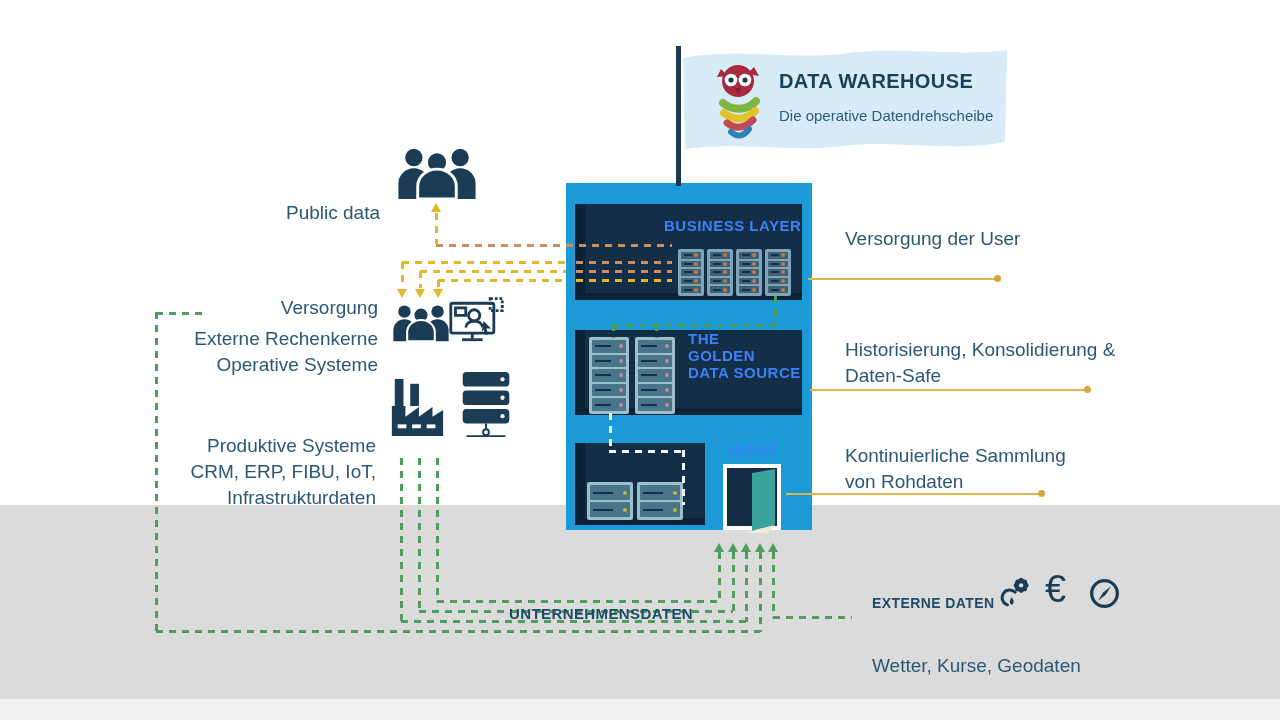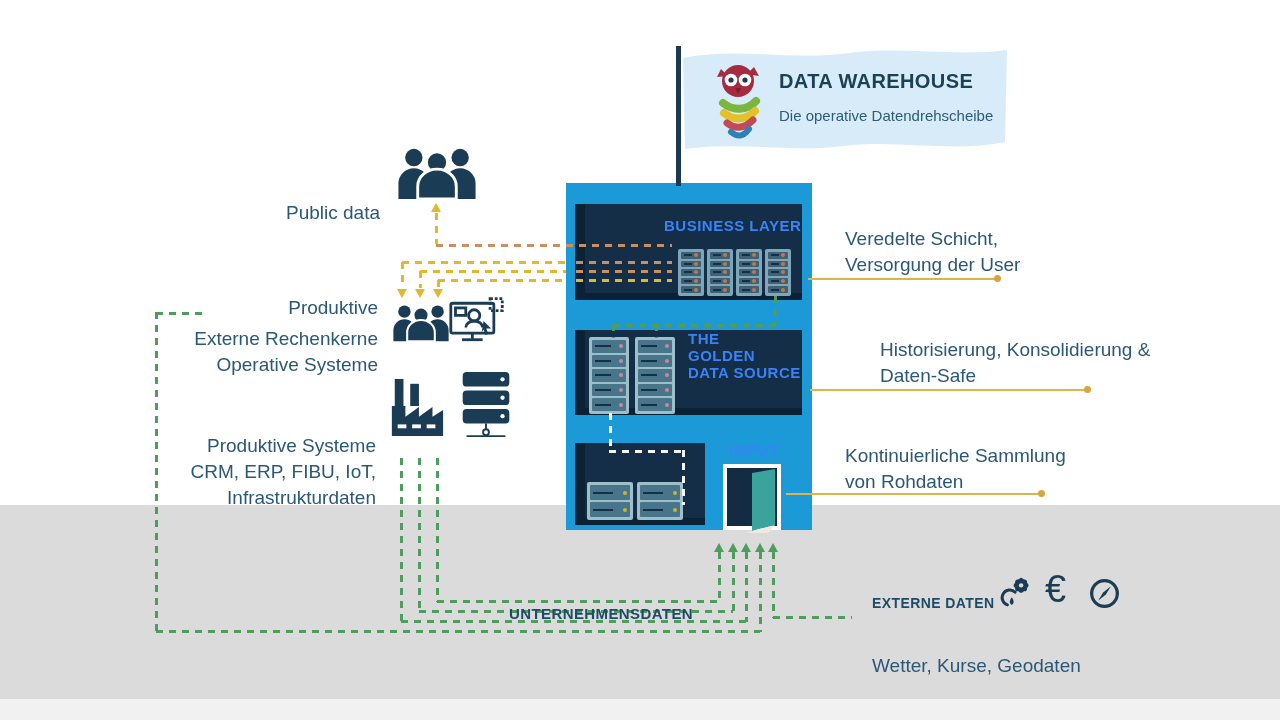--- a/index.html
+++ b/index.html
@@ -266,32 +266,31 @@
   <div class="vd" style="--c:#F2F5F5;left:682px;top:450px;height:55px;"></div>
 
   <div class="sl" style="left:808px;top:278px;width:189px;"></div>
   <div class="dot" style="left:994px;top:275px;"></div>
   <div class="sl" style="left:810px;top:389px;width:277px;"></div>
   <div class="dot" style="left:1084px;top:386px;"></div>
   <div class="sl" style="left:786px;top:493px;width:255px;"></div>
   <div class="dot" style="left:1038px;top:490px;"></div>
 
   <div class="lbl lblr" style="right:900px;top:160px;">Public data</div>
-  <div class="lbl lblr" style="right:902px;top:255px;">Produktive</div>
+  <div class="lbl lblr" style="right:902px;top:255px;">Versorgung</div>
   <div class="lbl lblr" style="right:902px;top:286px;">Externe Rechenkerne</div>
   <div class="lbl lblr" style="right:902px;top:312px;">Operative Systeme</div>
   <div class="lbl lblr" style="right:904px;top:393px;">Produktive Systeme</div>
   <div class="lbl lblr" style="right:904px;top:419px;">CRM, ERP, FIBU, IoT,</div>
   <div class="lbl lblr" style="right:904px;top:445px;">Infrastrukturdaten</div>
 
   <div class="ann" style="left:845px;top:226px;">
-    <div>Veredelte Schicht,</div>
     <div>Versorgung der User</div>
   </div>
-  <div class="ann" style="left:880px;top:337px;">
+  <div class="ann" style="left:845px;top:337px;">
     <div>Historisierung, Konsolidierung &amp;</div>
     <div>Daten-Safe</div>
   </div>
   <div class="ann" style="left:845px;top:443px;">
     <div>Kontinuierliche Sammlung</div>
     <div>von Rohdaten</div>
   </div>
 
   <div class="caps" style="left:509px;top:605px;font-size:15px;">UNTERNEHMENSDATEN</div>
   <div class="caps" style="left:872px;top:595px;font-size:14px;">EXTERNE DATEN</div>

